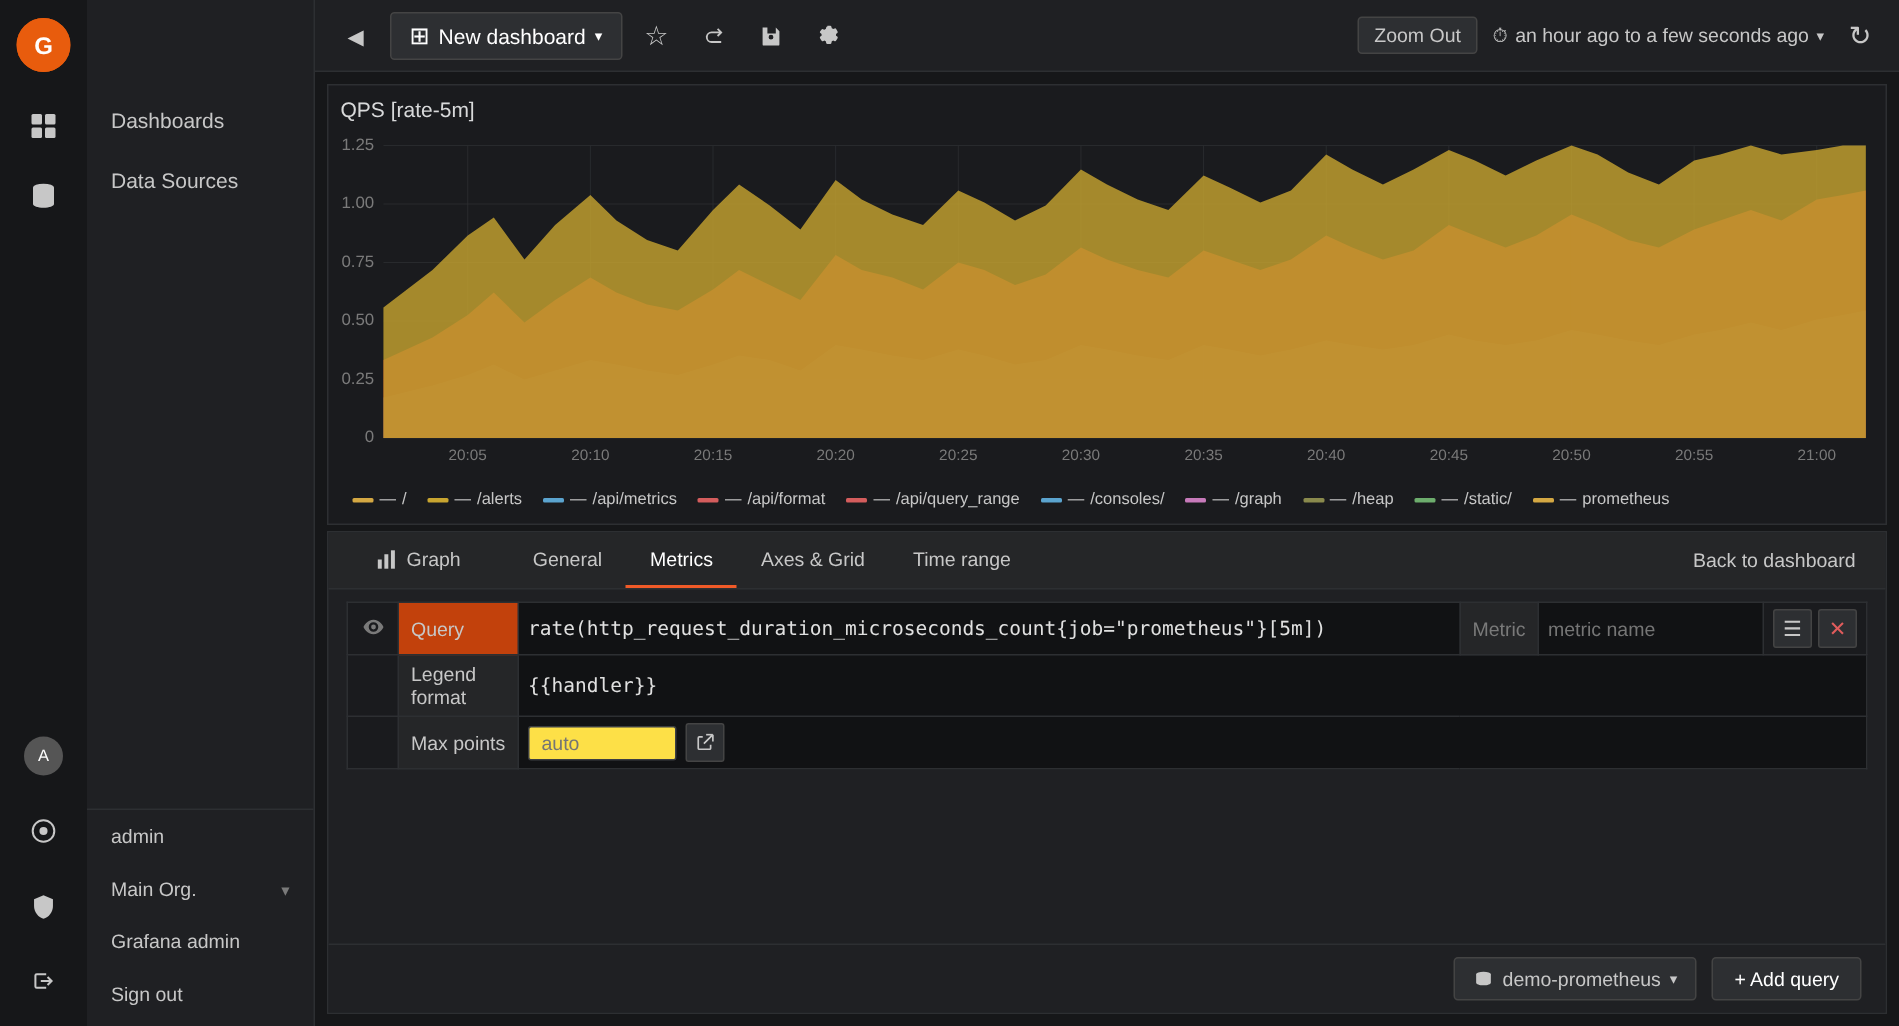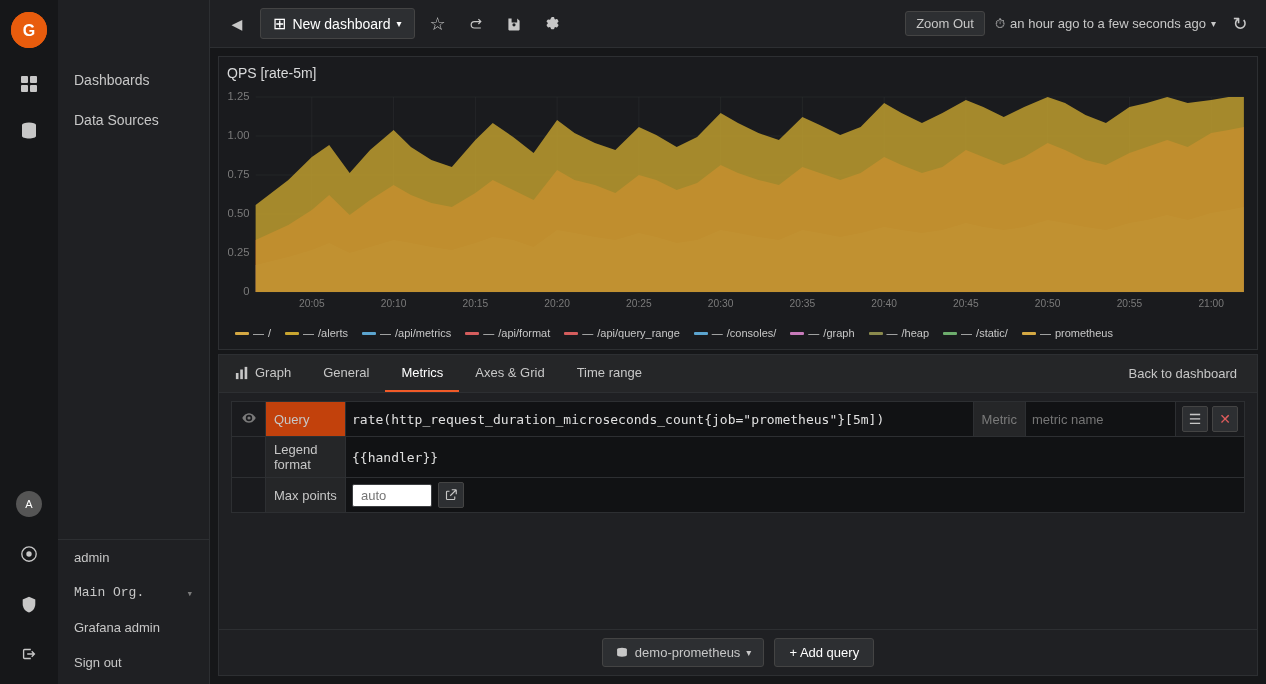--- a/index.html
+++ b/index.html
@@ -77,21 +77,21 @@
         </div>
         <div style="padding:12px 16px;cursor:pointer;color:#c7c7c7;font-size:14px;display:flex;align-items:center;gap:10px;">
           <span>Data Sources</span>
         </div>
 
         <div style="flex:1;"></div>
 
         <div style="padding:10px 16px;display:flex;align-items:center;gap:10px;cursor:pointer;border-top:1px solid #2d2f32;">
           <span style="color:#c7c7c7;font-size:13px;">admin</span>
         </div>
-        <div style="padding:10px 16px;display:flex;align-items:flex-end;justify-content:space-between;cursor:pointer;font-family:Liberation Mono, monospace;">
+        <div style="padding:10px 16px;display:flex;align-items:flex-end;justify-content:space-between;cursor:pointer;">
           <span style="color:#c7c7c7;font-size:13px;">Main Org.</span>
           <span style="color:#7a7a7a;font-size:11px;">▾</span>
         </div>
         <div style="padding:10px 16px;cursor:pointer;color:#c7c7c7;font-size:13px;">
           <span>Grafana admin</span>
         </div>
         <div style="padding:10px 16px;cursor:pointer;color:#c7c7c7;font-size:13px;margin-bottom:4px;">
           <span>Sign out</span>
         </div>
       </div>
@@ -252,21 +252,21 @@
           <div style="width:14px;height:3px;background:#d4a843;border-radius:1px;"></div>
           <span>—</span>
             <span>prometheus</span>
         </div>
       </div>
     </div>
 
     <div style="background:#1f2023;border:1px solid #2d2f32;margin:0 8px 8px 8px;flex:1;display:flex;flex-direction:column;min-height:0;">
 
       <div style="display:flex;align-items:center;background:#252628;border-bottom:1px solid #2d2f32;">
-        <div style="padding:10px 16px;color:#c7c7c7;cursor:pointer;font-size:13px;display:flex;align-items:flex-end;gap:6px;border-bottom:2px solid transparent;">
+        <div style="padding:10px 32px;color:#c7c7c7;cursor:pointer;font-size:13px;display:flex;align-items:flex-end;gap:6px;border-bottom:2px solid transparent;">
           <svg viewBox="0 0 16 16" width="14" height="14" fill="currentColor">
             <rect x="1" y="8" width="3" height="7"></rect>
             <rect x="6" y="4" width="3" height="11"></rect>
             <rect x="11" y="1" width="3" height="14"></rect>
           </svg>
           <span>Graph</span>
         </div>
         <div style="padding:10px 16px;color:#c7c7c7;cursor:pointer;font-size:13px;border-bottom:2px solid transparent;">
           <span>General</span>
         </div>
@@ -325,34 +325,34 @@
             </td>
           </tr>
 
           <tr>
             <td style="border:1px solid #2d2f32;background:#1a1b1e;"></td>
             <td style="border:1px solid #2d2f32;padding:5px 8px;color:#c7c7c7;background:#252628;font-size:13px;">
               <span>Max points</span>
             </td>
             <td style="border:1px solid #2d2f32;padding:4px 6px;background:#111214;" colspan="4">
               <div style="display:flex;align-items:center;gap:6px;">
-                <input type="text" style="background: #ffffff; border: 1px solid rgb(61, 63, 66); border-radius: 2px; color: rgb(122, 122, 122); padding: 3px 8px; width: 80px; font-size: 13px; outline: none;" placeholder="auto">
+                <input type="text" style="background: #fde047; border: 1px solid rgb(61, 63, 66); border-radius: 2px; color: rgb(122, 122, 122); padding: 3px 8px; width: 99px; font-size: 13px; outline: none;" placeholder="auto">
                 <button style="width:26px;height:26px;display:flex;align-items:center;justify-content:center;background:#2d2f32;border:1px solid #444;border-radius:2px;color:#c7c7c7;cursor:pointer;font-size:12px;">
                   <svg viewBox="0 0 16 16" width="12" height="12" fill="none" stroke="currentColor" stroke-width="1.5">
                     <path d="M6 3H3a1 1 0 00-1 1v9a1 1 0 001 1h9a1 1 0 001-1v-3M9 1h6m0 0v6m0-6L7 9"></path>
                   </svg>
                 </button>
               </div>
             </td>
           </tr>
         </tbody>
           </table>
       </div>
 
-      <div style="display:flex;align-items:center;justify-content:center;padding:8px 16px;gap:10px;border-top:1px solid #2d2f32;background:#1f2023;">
+      <div style="display:flex;align-items:center;justify-content:flex-end;padding:8px 16px;gap:10px;border-top:1px solid #2d2f32;background:#1f2023;">
         <button style="display:flex;align-items:center;gap:6px;background:#2d2f32;border:1px solid #444;border-radius:3px;padding:6px 12px;color:#c7c7c7;cursor:pointer;font-size:13px;">
           <svg viewBox="0 0 20 20" width="14" height="14" fill="currentColor">
             <ellipse cx="10" cy="5" rx="7" ry="2.5"></ellipse>
             <path d="M3 5v4c0 1.4 3.1 2.5 7 2.5s7-1.1 7-2.5V5M3 9v4c0 1.4 3.1 2.5 7 2.5s7-1.1 7-2.5V9"></path>
           </svg>
           <span>demo-prometheus</span>
           <span style="font-size:10px;">▾</span>
         </button>
         <button style="display:flex;align-items:center;gap:6px;background:#2d2f32;border:1px solid #444;border-radius:3px;padding:6px 14px;color:#fff;cursor:pointer;font-size:13px;">
           <span>+ Add query</span>

